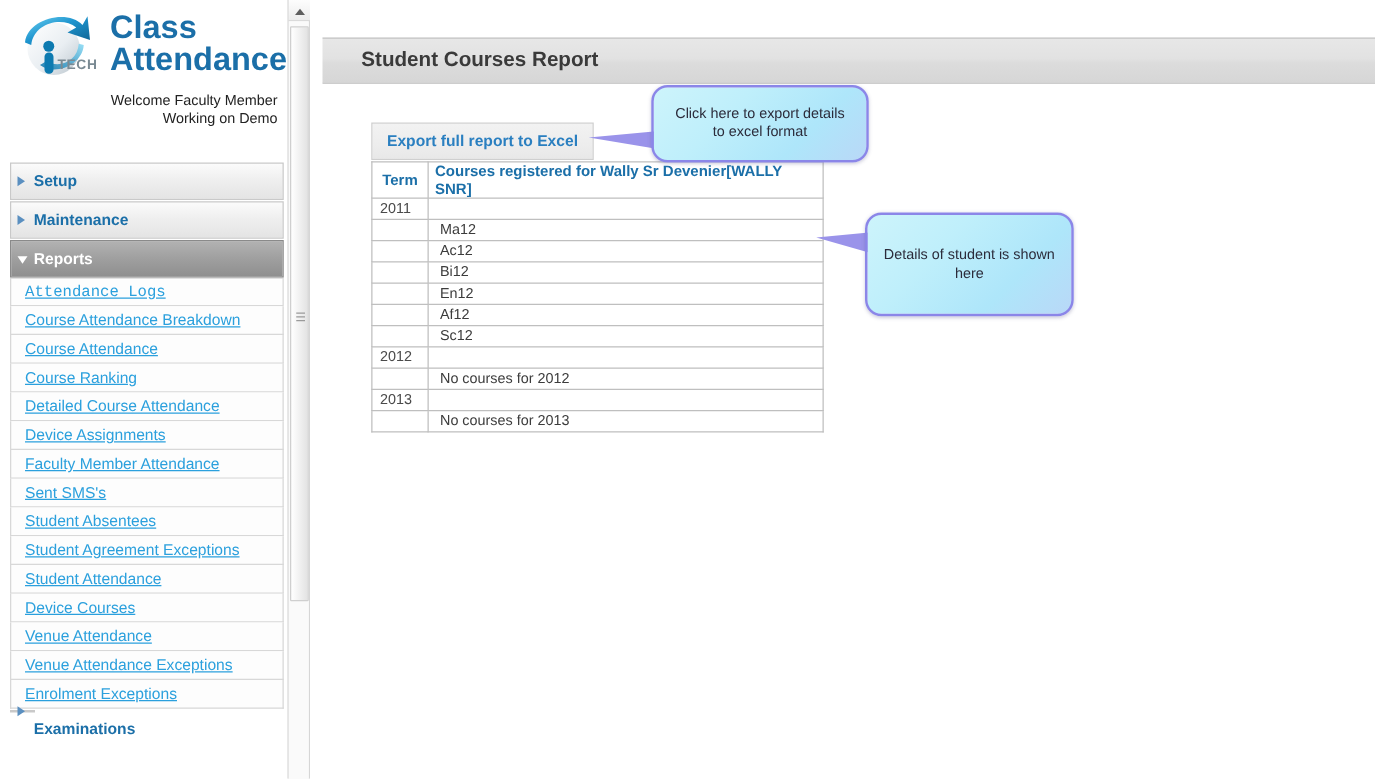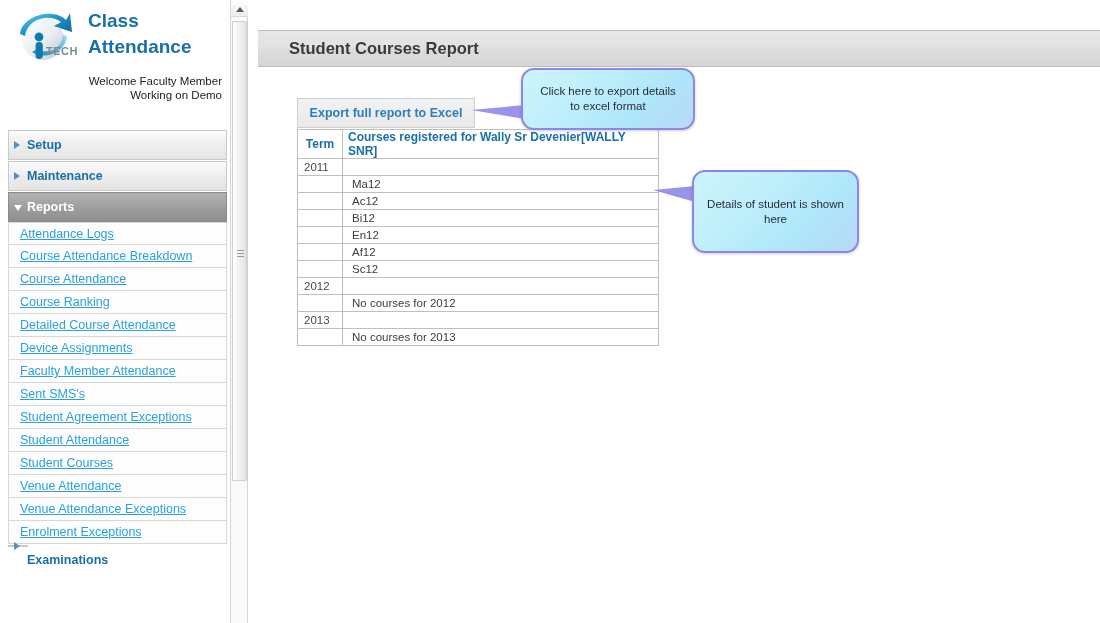--- a/index.html
+++ b/index.html
@@ -31,21 +31,21 @@
   }
   .logo-wrap {
     position: absolute;
     left: 10px; top: 6px;
     width: 76px; height: 62px;
   }
   .brand-title {
     position: absolute;
     left: 88px; top: 8px;
     width: 136px;
-    font-size: 19px;
+    font-size: 26px;
     line-height: 26px;
     font-weight: bold;
     color: #1b6fa8;
     letter-spacing: 0px;
   }
   .brand-title .l1 { display: block; }
   .brand-title .l2 { display: block; }
   .welcome {
     position: absolute;
     left: 0; top: 74px;
@@ -108,21 +108,21 @@
     background: #fdfdfd;
     height: 23px;
     line-height: 22px;
     padding-left: 11px;
     font-size: 12.5px;
     color: #2ba0dd;
     text-decoration: underline;
     white-space: nowrap;
     cursor: pointer;
   }
-  .menu-link.first { border-top: 1px solid #d8d8d8; }
+  .menu-link.first { border-top: 1px solid #d8d8d8; font-family: Liberation Mono, monospace; }
   .menu-group.tail { border-bottom: 1px solid #c9c9c9; margin-top: 1px; }
 
   
   #scrollbar {
     position: absolute;
     left: 230px; top: 0;
     width: 18px; height: 623px;
     background: #f6f6f6;
     border-left: 1px solid #d6d6d6;
     border-right: 1px solid #d6d6d6;
@@ -346,23 +346,24 @@
       </div>
 
       <a class="menu-link first">Attendance Logs</a>
       <a class="menu-link">Course Attendance Breakdown</a>
       <a class="menu-link">Course Attendance</a>
       <a class="menu-link">Course Ranking</a>
       <a class="menu-link">Detailed Course Attendance</a>
       <a class="menu-link">Device Assignments</a>
       <a class="menu-link">Faculty Member Attendance</a>
       <a class="menu-link">Sent SMS's</a>
+      <a class="menu-link">Student Absentees</a>
       <a class="menu-link">Student Agreement Exceptions</a>
       <a class="menu-link">Student Attendance</a>
-      <a class="menu-link">Student Courses</a>
+      <a class="menu-link">Device Courses</a>
       <a class="menu-link">Venue Attendance</a>
       <a class="menu-link">Venue Attendance Exceptions</a>
       <a class="menu-link">Enrolment Exceptions</a>
 
       <div class="menu-group tail">
         <span class="arrow-r"></span>
         <span>Examinations</span>
       </div>
 
     </div>

